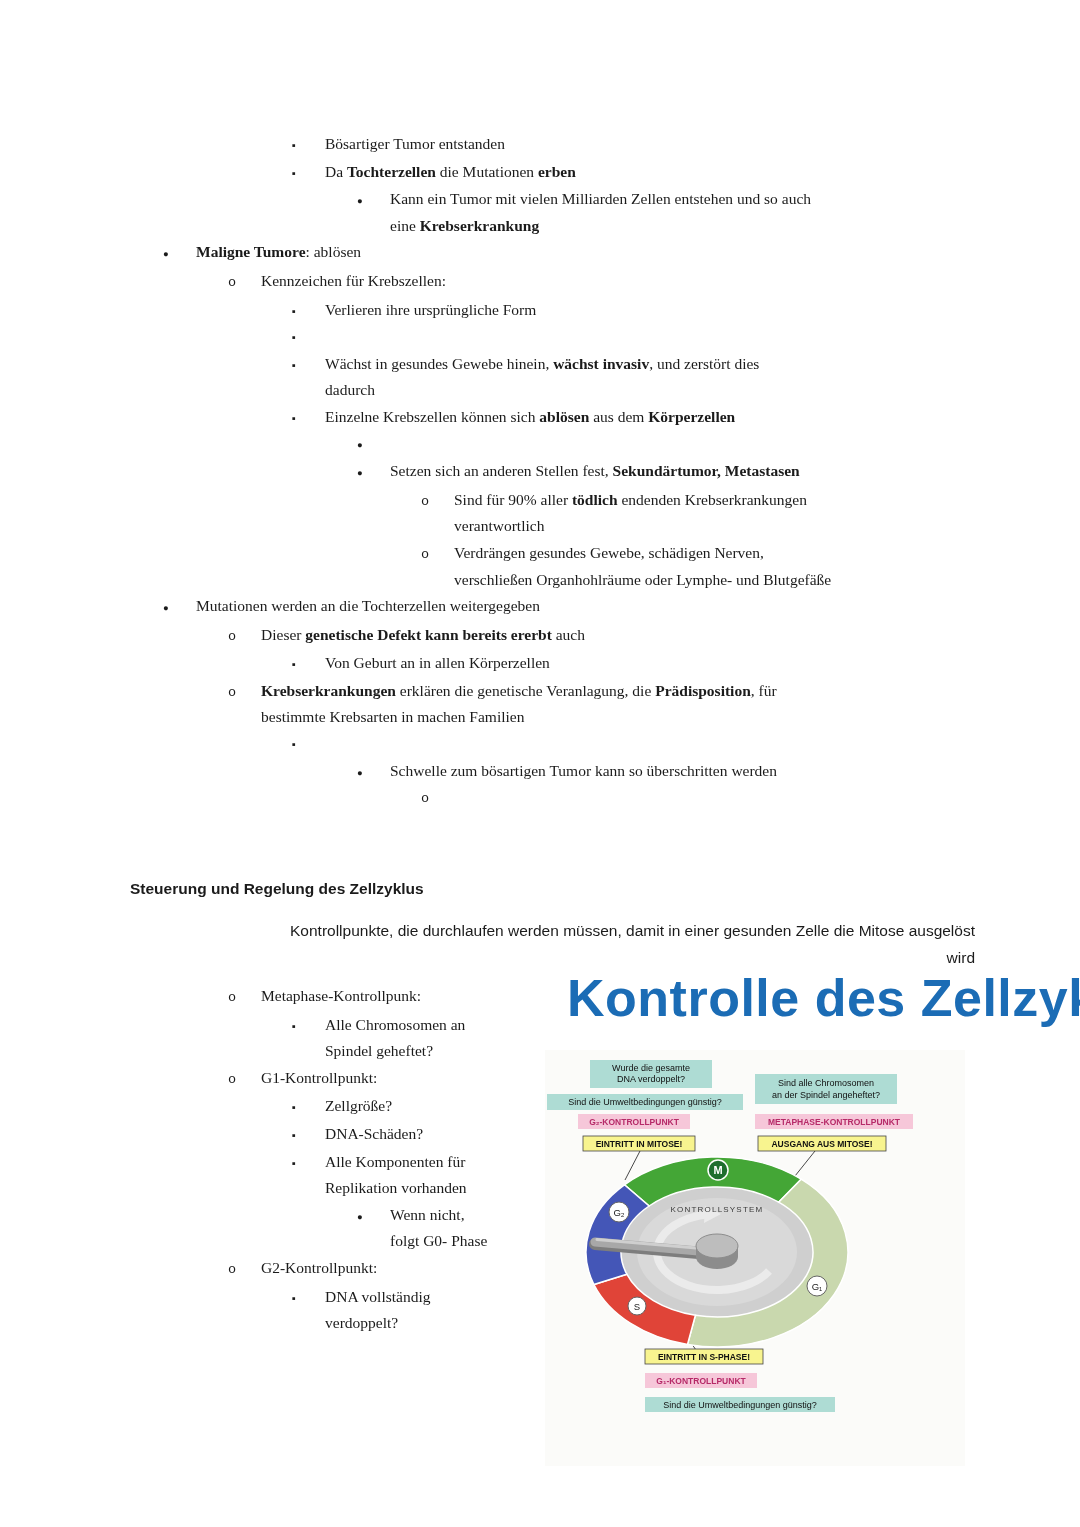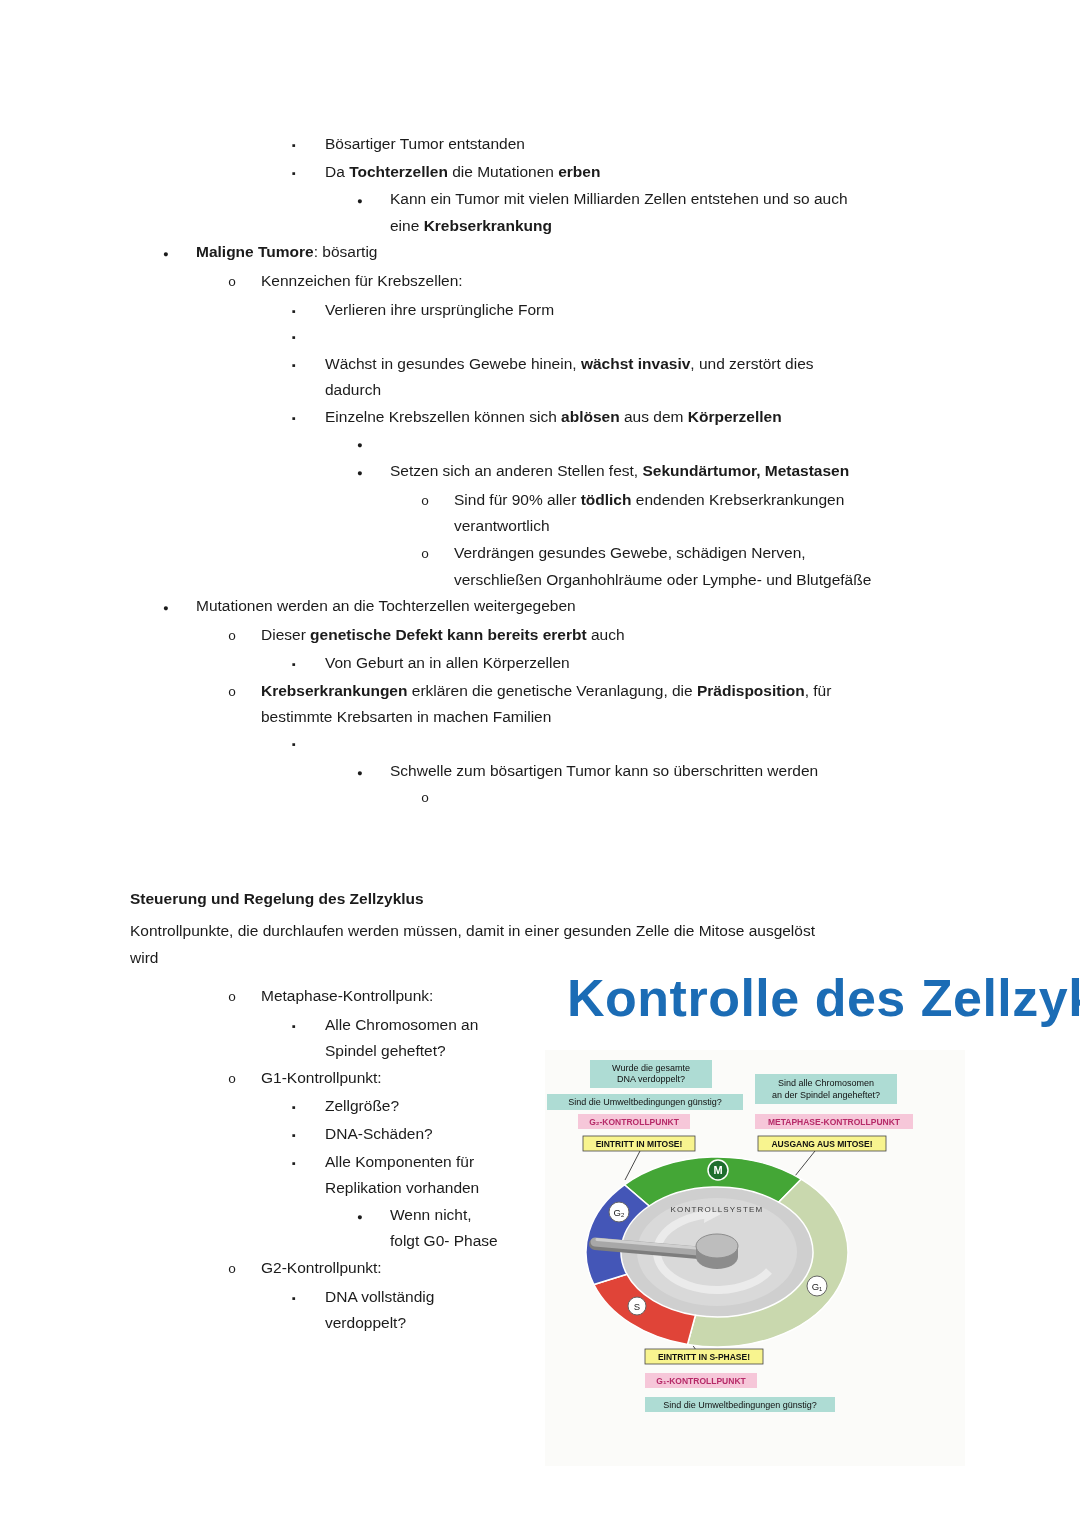--- a/index.html
+++ b/index.html
@@ -11,30 +11,30 @@
   }
   .page { position:absolute; inset:0; background:#ffffff; }
 
   
   .note-list { position:absolute; }
   .li { display:flex; align-items:baseline; font-size:15.5px; line-height:26.6px; }
   .marker { flex:0 0 33px; line-height:26.6px; color:#1b1b1b; }
   .m-dot { font-size:9.5px; }
   .m-o   { font-family:"Liberation Mono","DejaVu Sans Mono",monospace; font-size:13.5px; }
   .m-sq  { font-size:11px; }
-  .txt   { white-space:pre-wrap; }
+  .txt   { white-space:pre-wrap;font-family:Liberation Serif, serif; }
   .lvl1 { margin-left:33px; }
   .lvl2 { margin-left:98px; }
   .lvl3 { margin-left:162px; }
   .lvl4 { margin-left:227px; }
   .lvl5 { margin-left:291px; }
 
   #list-top        { left:130px; top:131px;  width:840px; }
-  #section-heading { position:absolute; left:130px; top:876px; font-size:15.5px; font-weight:bold; line-height:26.6px;margin-top:10px; }
-  #intro-paragraph { position:absolute; left:130px; top:918px; width:845px; font-size:15.5px; line-height:26.6px; white-space:pre-wrap; }
+  #section-heading { position:absolute; left:130px; top:876px; font-size:15.5px; font-weight:bold; line-height:26.6px; }
+  #intro-paragraph { position:absolute; left:130px; top:918px; width:845px; font-size:15.5px; line-height:26.6px; white-space:pre-wrap;text-align:right; }
   #list-checkpoints{ left:130px; top:983px;  width:420px; }
 
   
   #figure { position:absolute; left:545px; top:962px; width:535px; height:530px; }
   #figure-title {
     padding:6px 0 0 22px;
     font-size:52px; font-weight:bold; letter-spacing:0.5px;
     color:#1b6cb5; white-space:nowrap;
   }
   #figure svg { position:absolute; left:0; top:86px; }
@@ -57,21 +57,21 @@
         <span class="marker m-sq">▪</span>
         <span class="txt"><span>Da </span><b>Tochterzellen</b><span> die Mutationen </span><b>erben</b></span>
       </div>
       <div class="li lvl4">
         <span class="marker m-dot">●</span>
         <span class="txt"><span>Kann ein Tumor mit vielen Milliarden Zellen entstehen und so auch
 eine </span><b>Krebserkrankung</b></span>
       </div>
       <div class="li lvl1">
         <span class="marker m-dot">●</span>
-        <span class="txt"><b>Maligne Tumore</b><span>: bösartig</span></span>
+        <span class="txt"><b>Maligne Tumore</b><span>: ablösen</span></span>
       </div>
       <div class="li lvl2">
         <span class="marker m-o">o</span>
         <span class="txt"><span>Kennzeichen für Krebszellen:</span></span>
       </div>
       <div class="li lvl3">
         <span class="marker m-sq">▪</span>
         <span class="txt"><span>Verlieren ihre ursprüngliche Form</span></span>
       </div>
       <div class="li lvl3">

